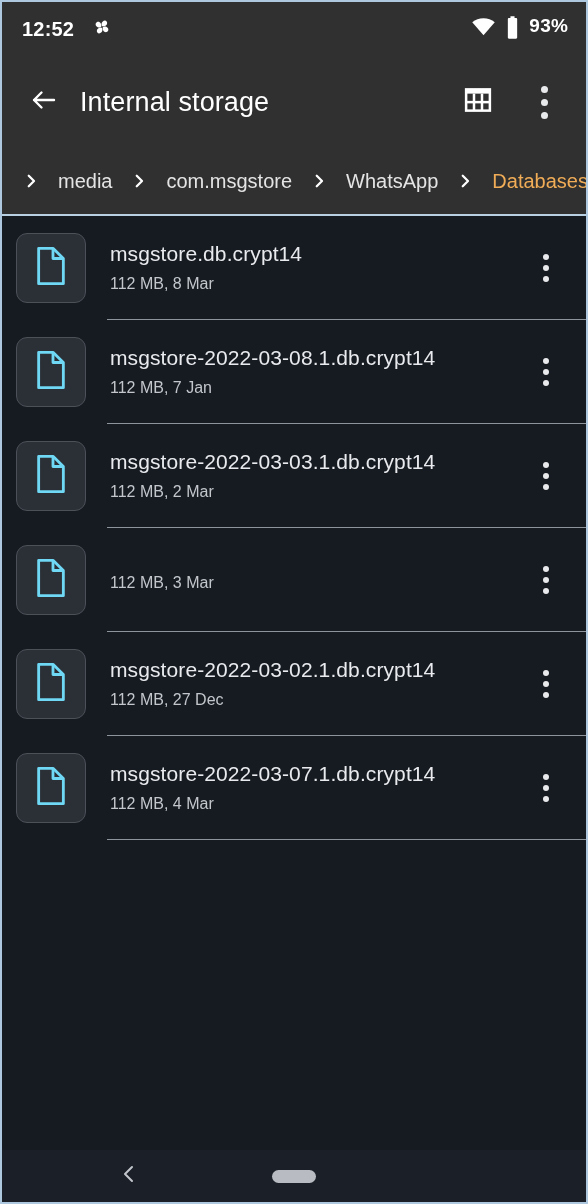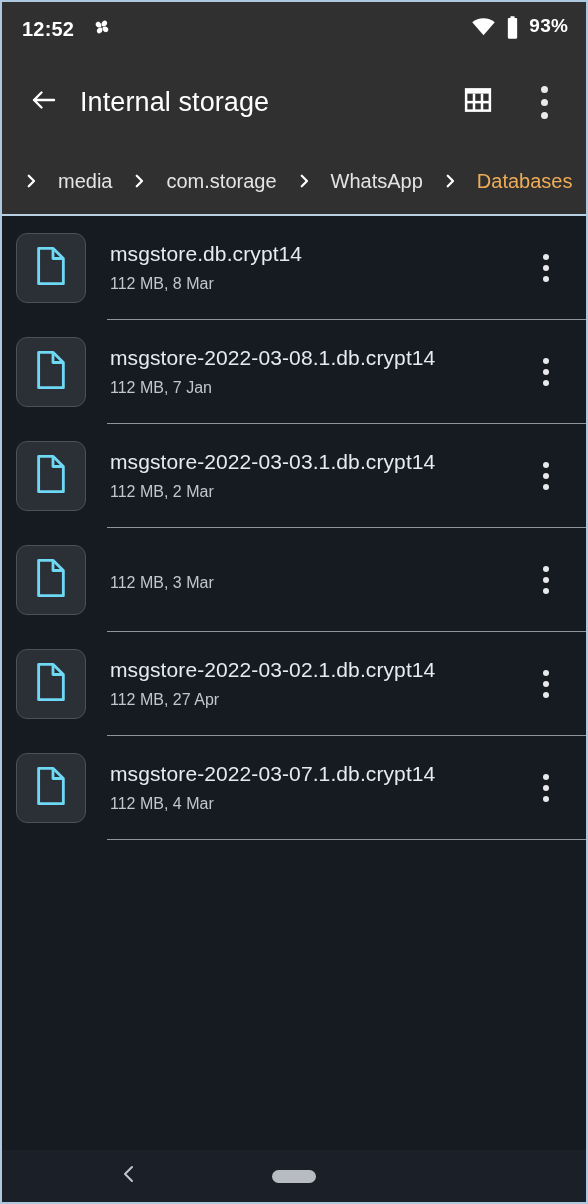--- a/index.html
+++ b/index.html
@@ -302,21 +302,21 @@
       <svg width="18" height="18" viewBox="0 0 24 24">
         <path fill="none" stroke="#ffffff" stroke-width="3" stroke-linecap="round" stroke-linejoin="round" d="M9 5l7 7-7 7"></path>
       </svg>
     </span>
     <span class="crumb-item">media</span>
     <span class="crumb-chevron">
       <svg width="18" height="18" viewBox="0 0 24 24">
         <path fill="none" stroke="#ffffff" stroke-width="3" stroke-linecap="round" stroke-linejoin="round" d="M9 5l7 7-7 7"></path>
       </svg>
     </span>
-    <span class="crumb-item">com.storage</span>
+    <span class="crumb-item">com.msgstore</span>
     <span class="crumb-chevron">
       <svg width="18" height="18" viewBox="0 0 24 24">
         <path fill="none" stroke="#ffffff" stroke-width="3" stroke-linecap="round" stroke-linejoin="round" d="M9 5l7 7-7 7"></path>
       </svg>
     </span>
     <span class="crumb-item">WhatsApp</span>
     <span class="crumb-chevron">
       <svg width="18" height="18" viewBox="0 0 24 24">
         <path fill="none" stroke="#ffffff" stroke-width="3" stroke-linecap="round" stroke-linejoin="round" d="M9 5l7 7-7 7"></path>
       </svg>
@@ -421,21 +421,21 @@
       <div class="file-icon-tile">
         <span>
           <svg width="34" height="40" viewBox="0 0 28 34">
             <path fill="none" stroke="#6fd8f5" stroke-width="2.4" stroke-linejoin="round" d="M3.5 2h12.2l8.8 8.6V32H3.5z"></path>
             <path fill="none" stroke="#6fd8f5" stroke-width="2.4" stroke-linejoin="round" d="M15.7 2v8.6h8.8"></path>
           </svg>
         </span>
       </div>
       <div class="file-info">
         <div class="file-name">msgstore-2022-03-02.1.db.crypt14</div>
-        <div class="file-meta">112 MB, 27 Apr</div>
+        <div class="file-meta">112 MB, 27 Dec</div>
       </div>
       <div class="row-menu-btn">
         <span class="dots">
             <i></i>
             <i></i>
             <i></i>
           </span>
       </div>
       <div class="row-divider"></div>
     </div>

